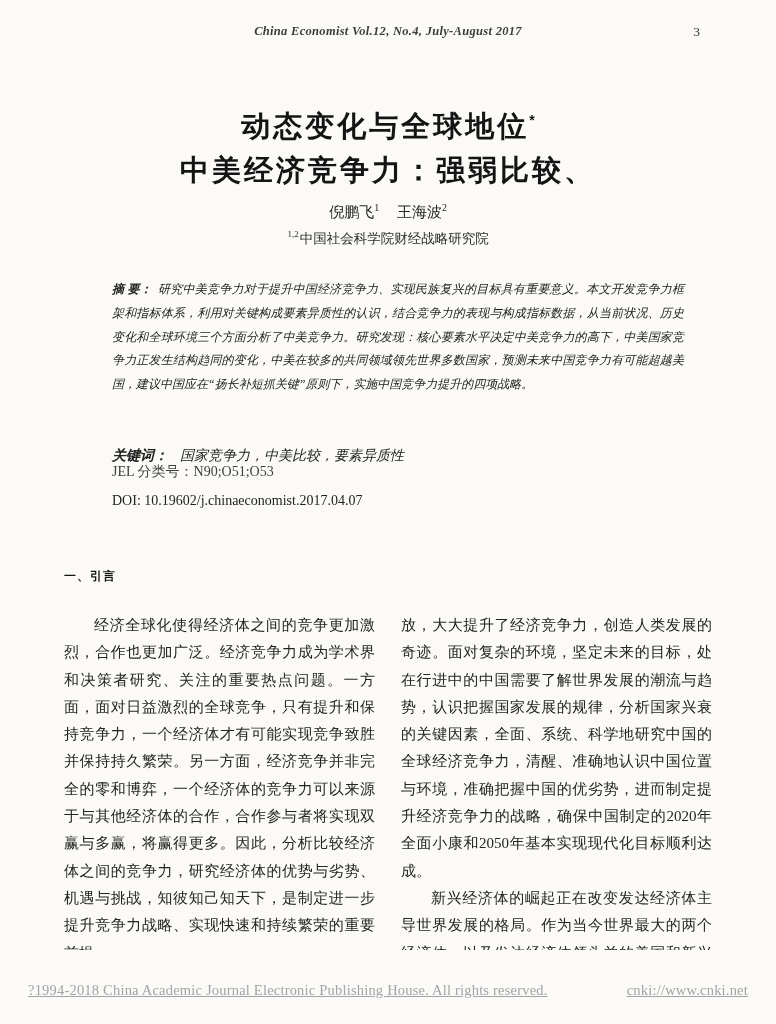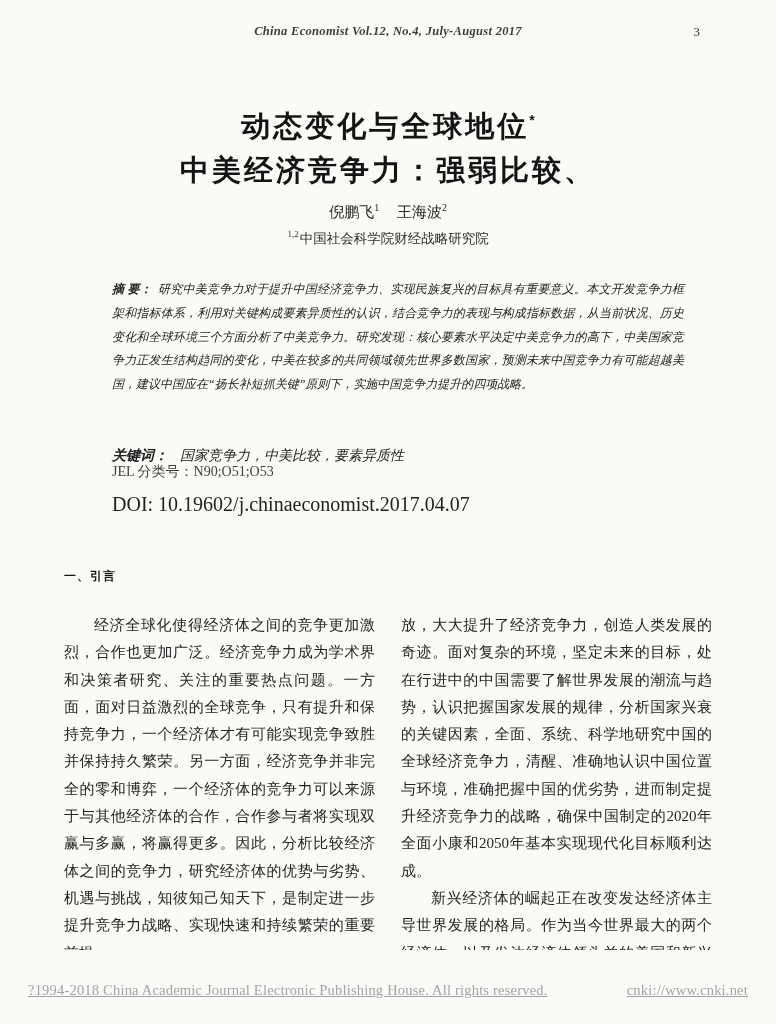--- a/index.html
+++ b/index.html
@@ -42,21 +42,21 @@
     position:absolute; top:278px; left:112px; width:572px;
     font-style:italic; font-size:12px; line-height:23.8px;
     text-align:justify; color:#222;
   }
   .abs-label { font-weight:bold; margin-right:6px; }
 
   
   .keywords { position:absolute; top:447px; left:112px; width:560px; font-style:italic; font-size:14px; color:#222; }
   .kw-label { font-weight:bold; margin-right:12px; }
   .jel { position:absolute; top:463px; left:112px; font-size:14px; color:#404040; }
-  .doi { position:absolute; top:493px; left:112px; font-size:20px; color:#222; }
+  .doi { position:absolute; top:493px; left:112px; font-size:14px; color:#222; }
 
   
   .section-heading {
     position:absolute; top:568px; left:64px;
     font-size:12px; font-weight:bold; color:#141414;
     font-family:"Liberation Sans", sans-serif; letter-spacing:1px;
   }
 
   
   .columns {

